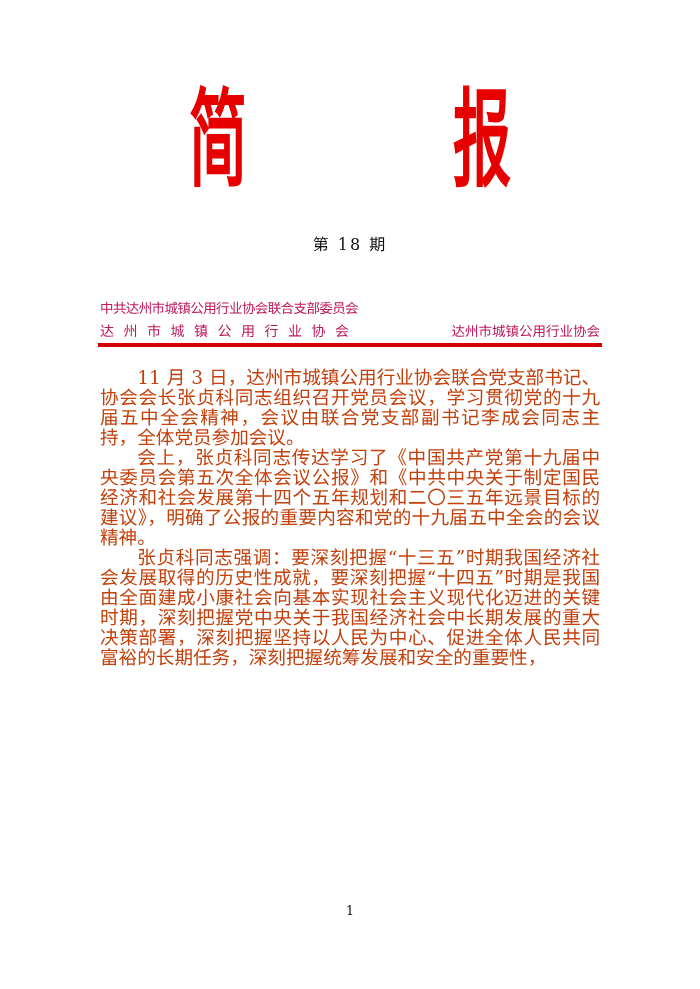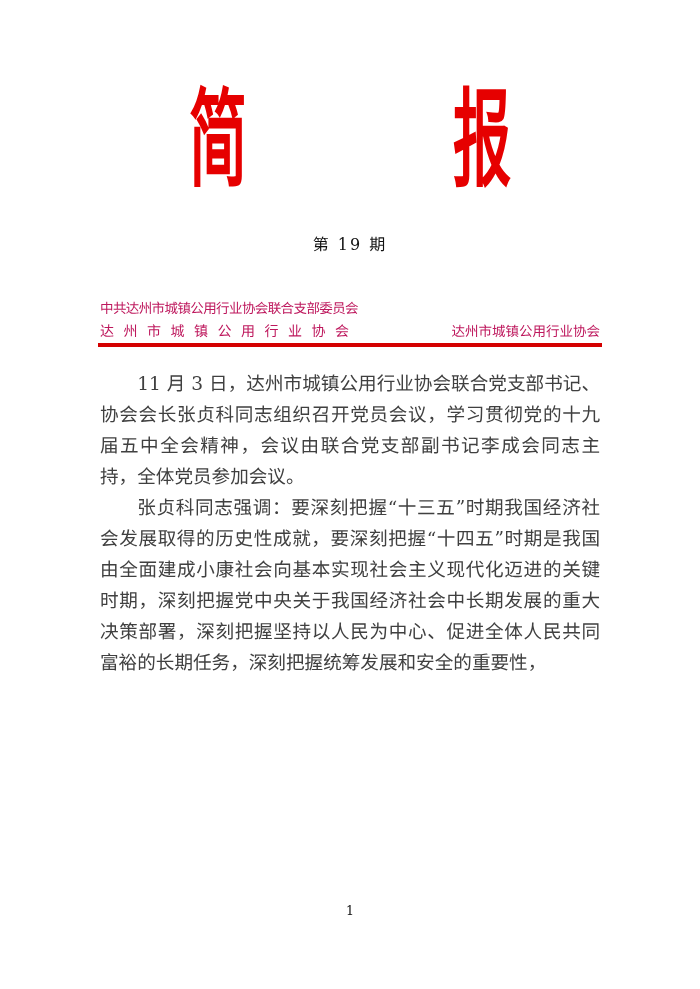--- a/index.html
+++ b/index.html
@@ -79,24 +79,24 @@
     font-size: 27px;
     line-height: 34px;
     font-weight: 700;
     letter-spacing: 1px;
     color: #000;
   }
   
   .body-text {
     margin: 21px 100px 0 100px;
     font-size: 18.6px;
-    line-height: 31px;
+    line-height: 20px;
     text-align: justify;
     text-justify: inter-ideograph;
-    color: #404040;
+    color: #c2410c;
   }
   .body-text p { margin: 0; text-indent: 2em; }
   
   .pagenum {
     position: absolute;
     left: 0;
     right: 0;
     bottom: 71px;
     text-align: center;
     font-size: 12.5px;
@@ -106,33 +106,34 @@
 </head>
 <body>
 
 <div class="page">
 
   <div class="title-row">
     <span class="title-char">简</span>
     <span class="title-char">报</span>
   </div>
 
-  <div class="issue">第 19 期</div>
+  <div class="issue">第 18 期</div>
 
   <div class="masthead">
     <div class="org1">中共达州市城镇公用行业协会联合支部委员会</div>
     <div class="org-row">
       <span class="org2">达州市城镇公用行业协会</span>
       <span class="date">达州市城镇公用行业协会</span>
     </div>
   </div>
 
   <div class="red-rule"></div>
 
 
   <div class="body-text">
     <p>11 月 3 日，达州市城镇公用行业协会联合党支部书记、协会会长张贞科同志组织召开党员会议，学习贯彻党的十九届五中全会精神，会议由联合党支部副书记李成会同志主持，全体党员参加会议。</p>
+    <p>会上，张贞科同志传达学习了《中国共产党第十九届中央委员会第五次全体会议公报》和《中共中央关于制定国民经济和社会发展第十四个五年规划和二〇三五年远景目标的建议》，明确了公报的重要内容和党的十九届五中全会的会议精神。</p>
     <p>张贞科同志强调：要深刻把握“十三五”时期我国经济社会发展取得的历史性成就，要深刻把握“十四五”时期是我国由全面建成小康社会向基本实现社会主义现代化迈进的关键时期，深刻把握党中央关于我国经济社会中长期发展的重大决策部署，深刻把握坚持以人民为中心、促进全体人民共同富裕的长期任务，深刻把握统筹发展和安全的重要性，</p>
   </div>
 
   <div class="pagenum">1</div>
 
 </div>
 
 </body></html>

